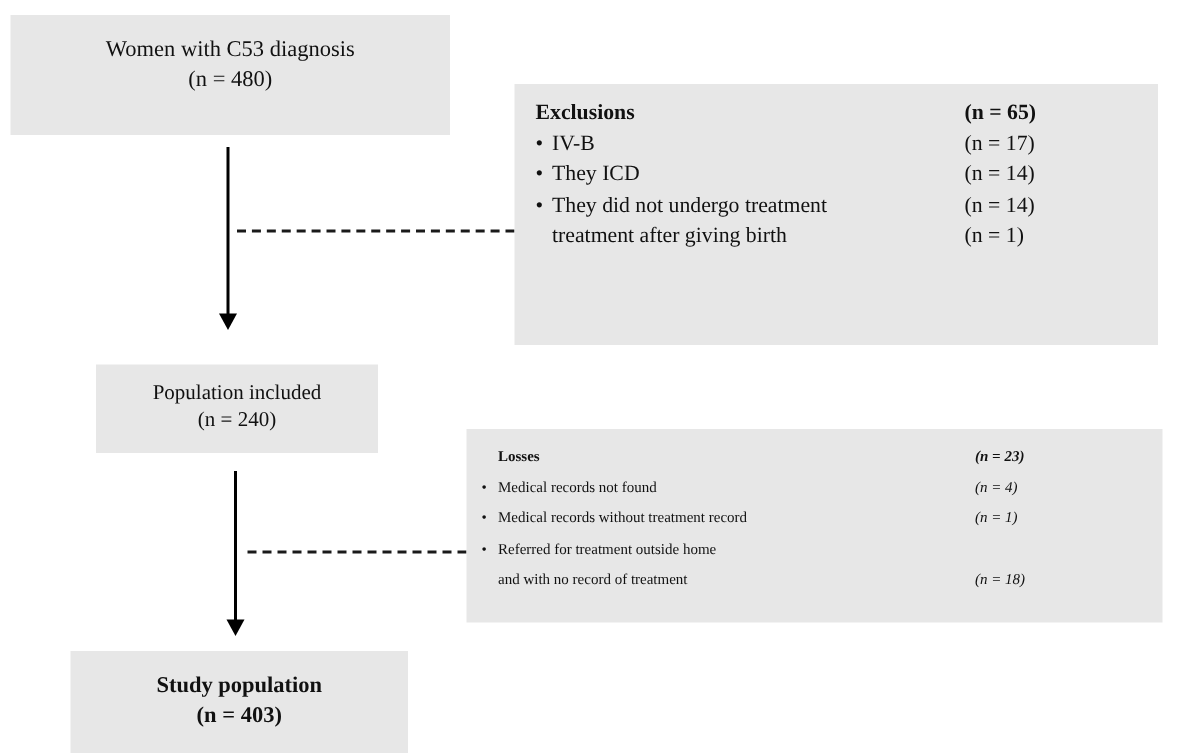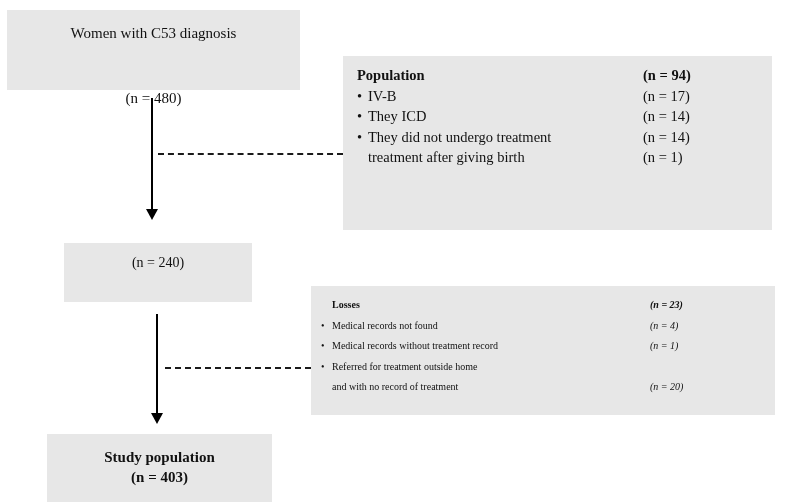--- a/index.html
+++ b/index.html
@@ -12,21 +12,21 @@
     position:absolute;background:#e7e7e7;box-sizing:border-box;
   }
   .box-center{
     display:flex;flex-direction:column;align-items:center;justify-content:flex-start;
     text-align:center;
   }
   .box-center .ln{line-height:1.30;white-space:nowrap;}
   .bold{font-weight:bold;}
 
   
-  #node-source{left:7px;top:10px;width:293px;height:80px;padding-top:14px;font-size:15px;gap:45px;}
+  #node-source{left:7px;top:10px;width:293px;height:80px;padding-top:14px;font-size:15px;}
   #node-population{left:64px;top:243px;width:188px;height:59px;padding-top:11px;font-size:14px;}
   #node-study{left:47px;top:434px;width:225px;height:74px;padding-top:14px;font-size:15px;}
 
   
   #panel-exclusions{left:343px;top:56px;width:429px;height:174px;padding:9px 0 0 14px;font-size:14.5px;}
   #panel-losses{left:311px;top:286px;width:464px;height:129px;padding:9px 0 0 10px;font-size:10px;}
 
   .prow{position:relative;height:20.5px;line-height:20.5px;white-space:nowrap;}
   .plabel{display:inline-block;}
   .pn{position:absolute;top:0;}
@@ -49,40 +49,41 @@
 </style>
 </head>
 <body>
 
 <div class="box box-center" id="node-source">
   <div class="ln">Women with C53 diagnosis</div>
   <div class="ln">(n = 480)</div>
 </div>
 
 <div class="box box-center" id="node-population">
+  <div class="ln">Population included</div>
   <div class="ln">(n = 240)</div>
 </div>
 
 <div class="box box-center" id="node-study">
   <div class="ln bold">Study population</div>
   <div class="ln bold">(n = 403)</div>
 </div>
 
 <div class="vline" style="left:151px;top:98px;height:112px;"></div>
 <div class="arrowhead" style="left:146px;top:209px;"></div>
 <div class="dashline" style="left:158px;top:153px;width:185px;"></div>
 
 <div class="vline" style="left:156px;top:314px;height:100px;"></div>
 <div class="arrowhead" style="left:151px;top:413px;"></div>
 <div class="dashline" style="left:165px;top:367px;width:146px;"></div>
 
 <div class="box" id="panel-exclusions">
   <div class="prow">
-    <span class="plabel bold">Population</span>
-    <span class="pn bold">(n = 94)</span>
+    <span class="plabel bold">Exclusions</span>
+    <span class="pn bold">(n = 65)</span>
   </div>
 
   <div class="prow">
     <span class="bullet">•</span><span class="plabel">IV-B</span>
     <span class="pn">(n = 17)</span>
   </div>
 
   <div class="prow">
     <span class="bullet">•</span><span class="plabel">They ICD</span>
     <span class="pn">(n = 14)</span>
@@ -117,15 +118,15 @@
     <span class="pn">(n = 1)</span>
   </div>
 
   <div class="prow">
     <span class="bullet">•</span><span class="plabel">Referred for treatment outside home</span>
     <span class="pn"></span>
   </div>
 
   <div class="prow">
     <span class="indent"></span><span class="plabel">and with no record of treatment</span>
-    <span class="pn">(n = 20)</span>
+    <span class="pn">(n = 18)</span>
   </div>
 </div>
 
 </body></html>

